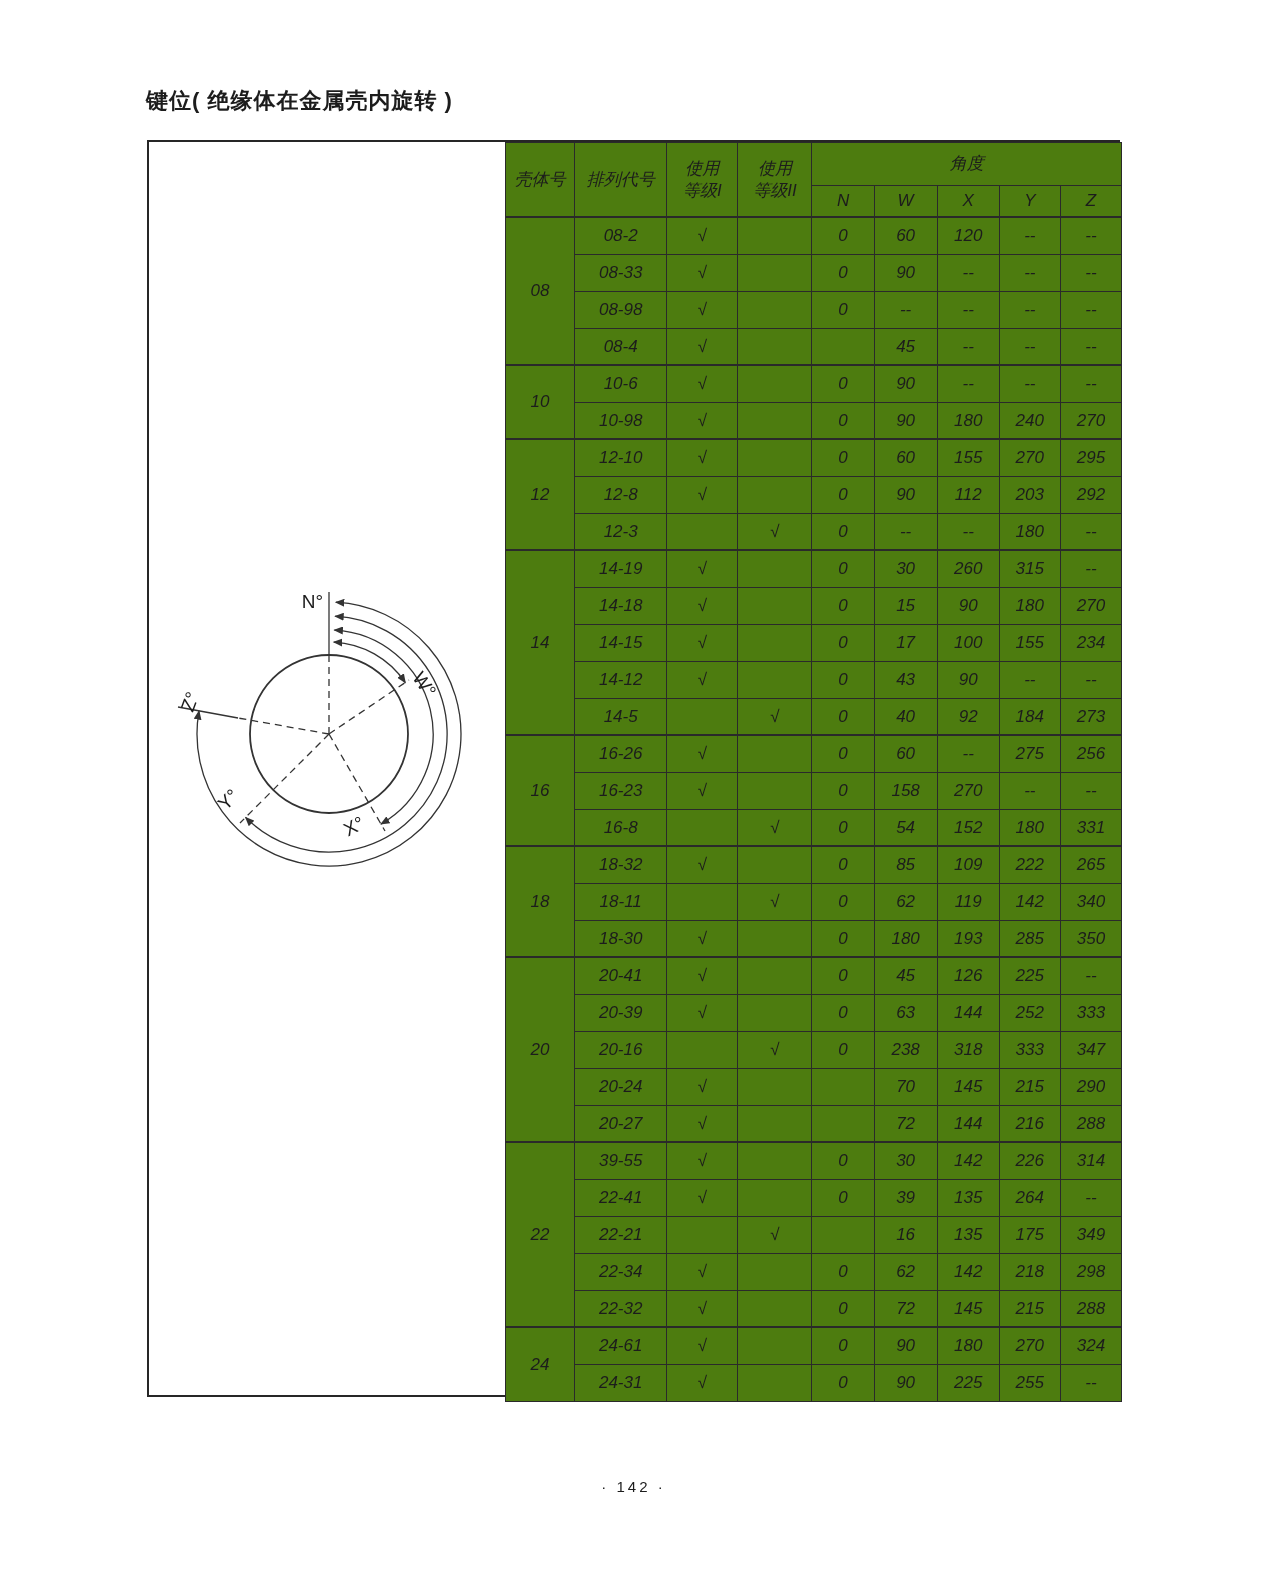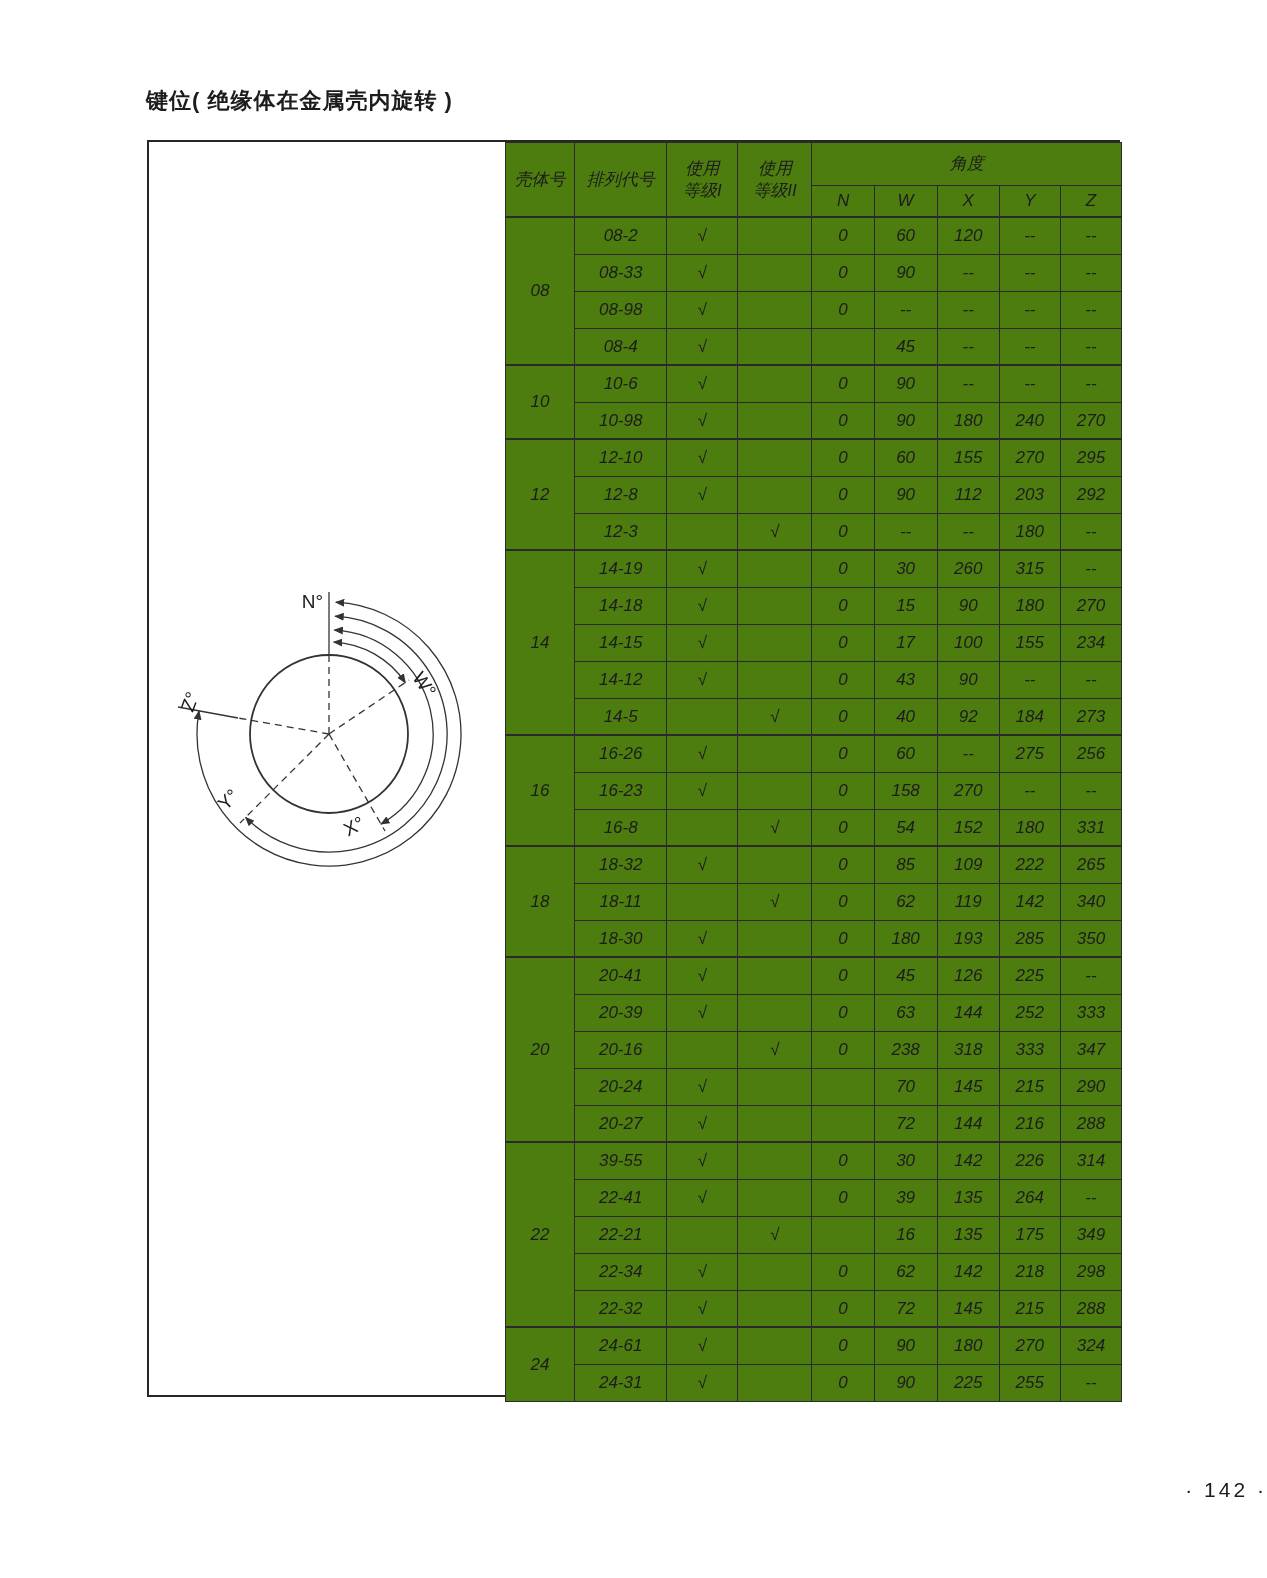--- a/index.html
+++ b/index.html
@@ -14,22 +14,22 @@
          border-collapse:collapse;table-layout:fixed;background:#4d7c0f;font-style:italic;}
   .datatable th,.datatable td{border:1px solid #2a2a2a;text-align:center;vertical-align:middle;
          font-size:17px;font-weight:normal;padding:0;white-space:pre-line;line-height:1.25;}
   .datatable thead tr.main-head th{height:42px;}
   .datatable thead tr.sub-head th{height:30px;}
   .datatable thead th{border-bottom-width:2px;}
   .datatable thead th.span-head{border-bottom-width:1px;}
   .datatable tbody tr{height:37px;}
   .datatable tbody tr.group-start td{border-top-width:2px;}
   .check{font-size:19px;}
-  .page-number{position:absolute;left:0;right:0;top:1478px;text-align:right;
-         font-size:21px;letter-spacing:3px;}
+  .page-number{position:absolute;left:0;right:0;top:1478px;text-align:center;
+         font-size:15px;letter-spacing:3px;}
 </style>
 </head>
 <body>
 
 <div class="page">
 
   <h1 class="title">键位( 绝缘体在金属壳内旋转 )</h1>
 
   <div class="frame">
 

